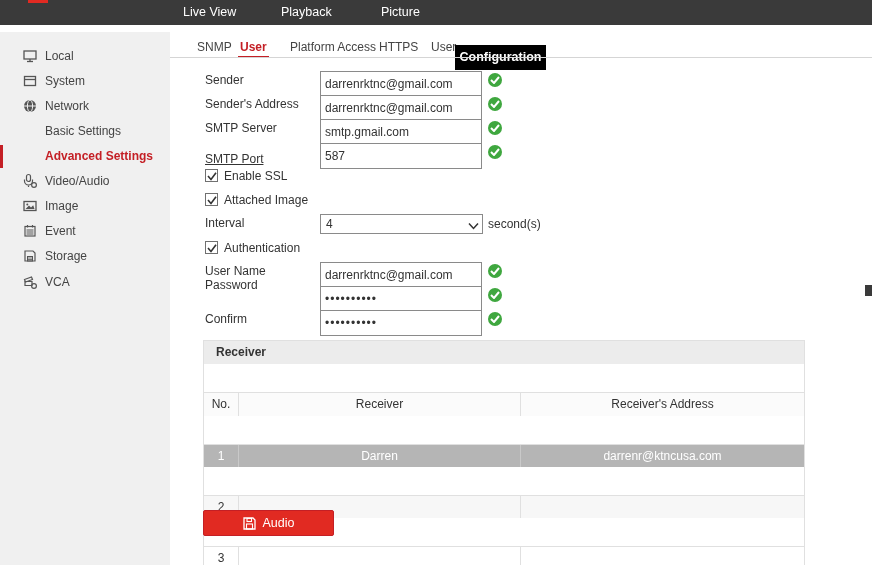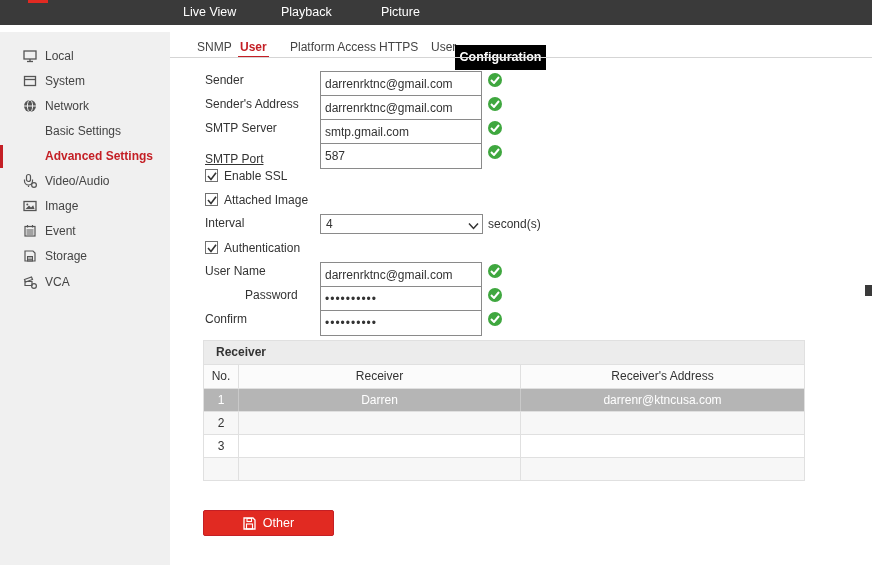--- a/index.html
+++ b/index.html
@@ -44,21 +44,21 @@
   .chk-lbl { position:absolute; left:19px; top:0; line-height:16px; white-space:nowrap; }
   .sel-box { position:absolute; left:320px; width:163px; height:20px; border:1px solid #8a8a8a;
     background:#fff; cursor:pointer; }
   .sel-box .sel-val { position:absolute; left:5px; top:0; line-height:18px; }
   .sel-box .chev { position:absolute; right:3px; top:4px; }
   .suffix { position:absolute; left:488px; line-height:20px; }
 
   
   .rtable { position:absolute; left:203px; top:340px; width:602px; border:1px solid #e0e0e0; }
   .rt-title { height:23px; line-height:23px; background:#ececec; font-weight:bold; padding-left:12px; }
-  .rt-row { display:flex; height:23px; line-height:22px; border-top:1px solid #e0e0e0; background:#fff; }
+  .rt-row { display:flex; height:23px; line-height:22px; border-top:1px solid #e0e0e0; background:#fff;margin-top:28px; }
   .rt-row.header { height:24px; line-height:23px; background:#fbfbfb; color:#333; }
   .rt-row.shaded { background:#f7f7f7; }
   .rt-row.selected { background:#b5b5b5; color:#fff; }
   .c-no { width:35px; text-align:center; border-right:1px solid #e0e0e0; }
   .c-recv { width:282px; text-align:center; border-right:1px solid #e0e0e0; }
   .c-addr { flex:1; text-align:center; }
   .rt-row.selected .c-no, .rt-row.selected .c-recv { border-right-color:#c9c9c9; }
 
   
   .save-btn { position:absolute; left:203px; top:510px; width:131px; height:26px; background:#e12a22;
@@ -250,21 +250,21 @@
   </div>
 
   <div class="frm-label" style="top:262px;">User Name</div>
   <input class="frm-input" style="top: 262px;" type="text" value="darrenrktnc@gmail.com">
   <span class="ok-badge" style="top:264px;">
       <svg width="10" height="8" viewBox="0 0 10 8">
         <polyline points="1,4 4,7 9,1" fill="none" stroke="#fff" stroke-width="2"></polyline>
       </svg>
     </span>
 
-  <div class="frm-label" style="top:286px;margin-left:40px;">Password</div>
+  <div class="frm-label" style="top:276px;">Password</div>
   <input class="frm-input" style="top: 286px; letter-spacing: 1px;" type="text" value="••••••••••">
   <span class="ok-badge" style="top:288px;">
       <svg width="10" height="8" viewBox="0 0 10 8">
         <polyline points="1,4 4,7 9,1" fill="none" stroke="#fff" stroke-width="2"></polyline>
       </svg>
     </span>
 
   <div class="frm-label" style="top:310px;">Confirm</div>
   <input class="frm-input" style="top: 310px; letter-spacing: 1px;" type="text" value="••••••••••">
   <span class="ok-badge" style="top:312px;">
@@ -303,17 +303,17 @@
   </div>
 
   <button class="save-btn">
     <span style="display:inline-flex;">
       <svg width="13" height="13" viewBox="0 0 13 13">
           <path d="M1 1 h9 l2 2 v9 h-11 Z" fill="none" stroke="#fff" stroke-width="1.3"></path>
           <rect x="3.5" y="7" width="6" height="5" fill="none" stroke="#fff" stroke-width="1.1"></rect>
           <rect x="4" y="1.5" width="4.5" height="3" fill="none" stroke="#fff" stroke-width="1.1"></rect>
         </svg>
     </span>
-    <span>Other</span>
+    <span>Audio</span>
   </button>
 
   <div class="scroll-thumb"></div>
 </div>
 
 </body></html>

